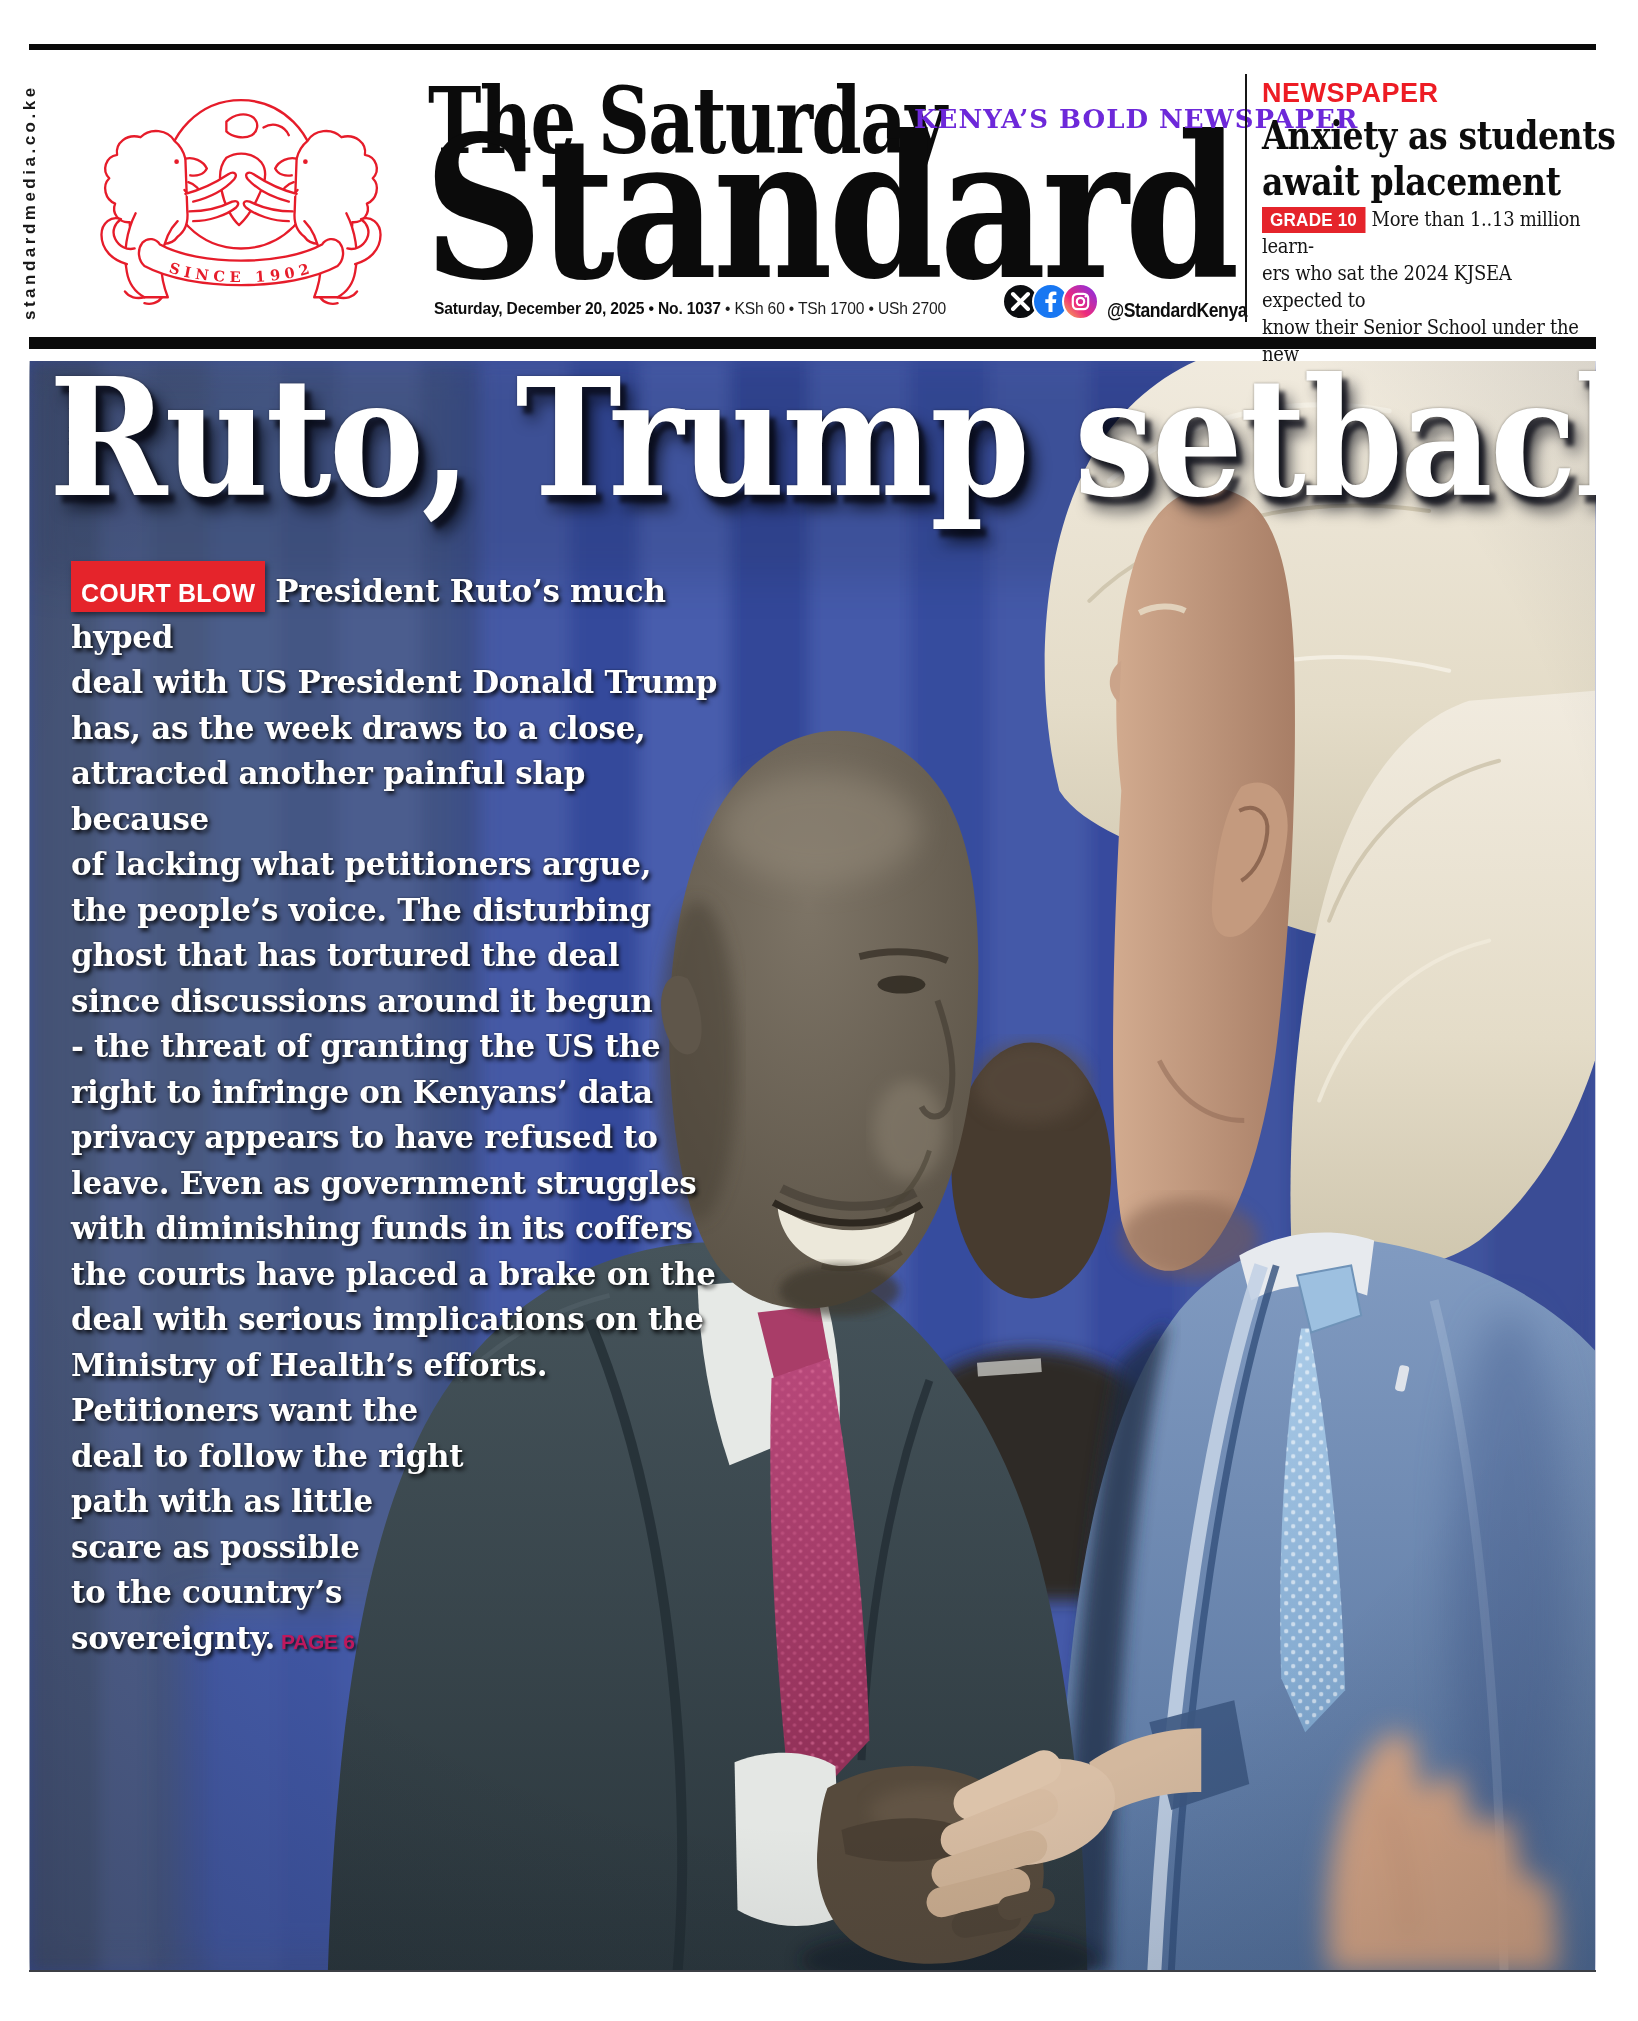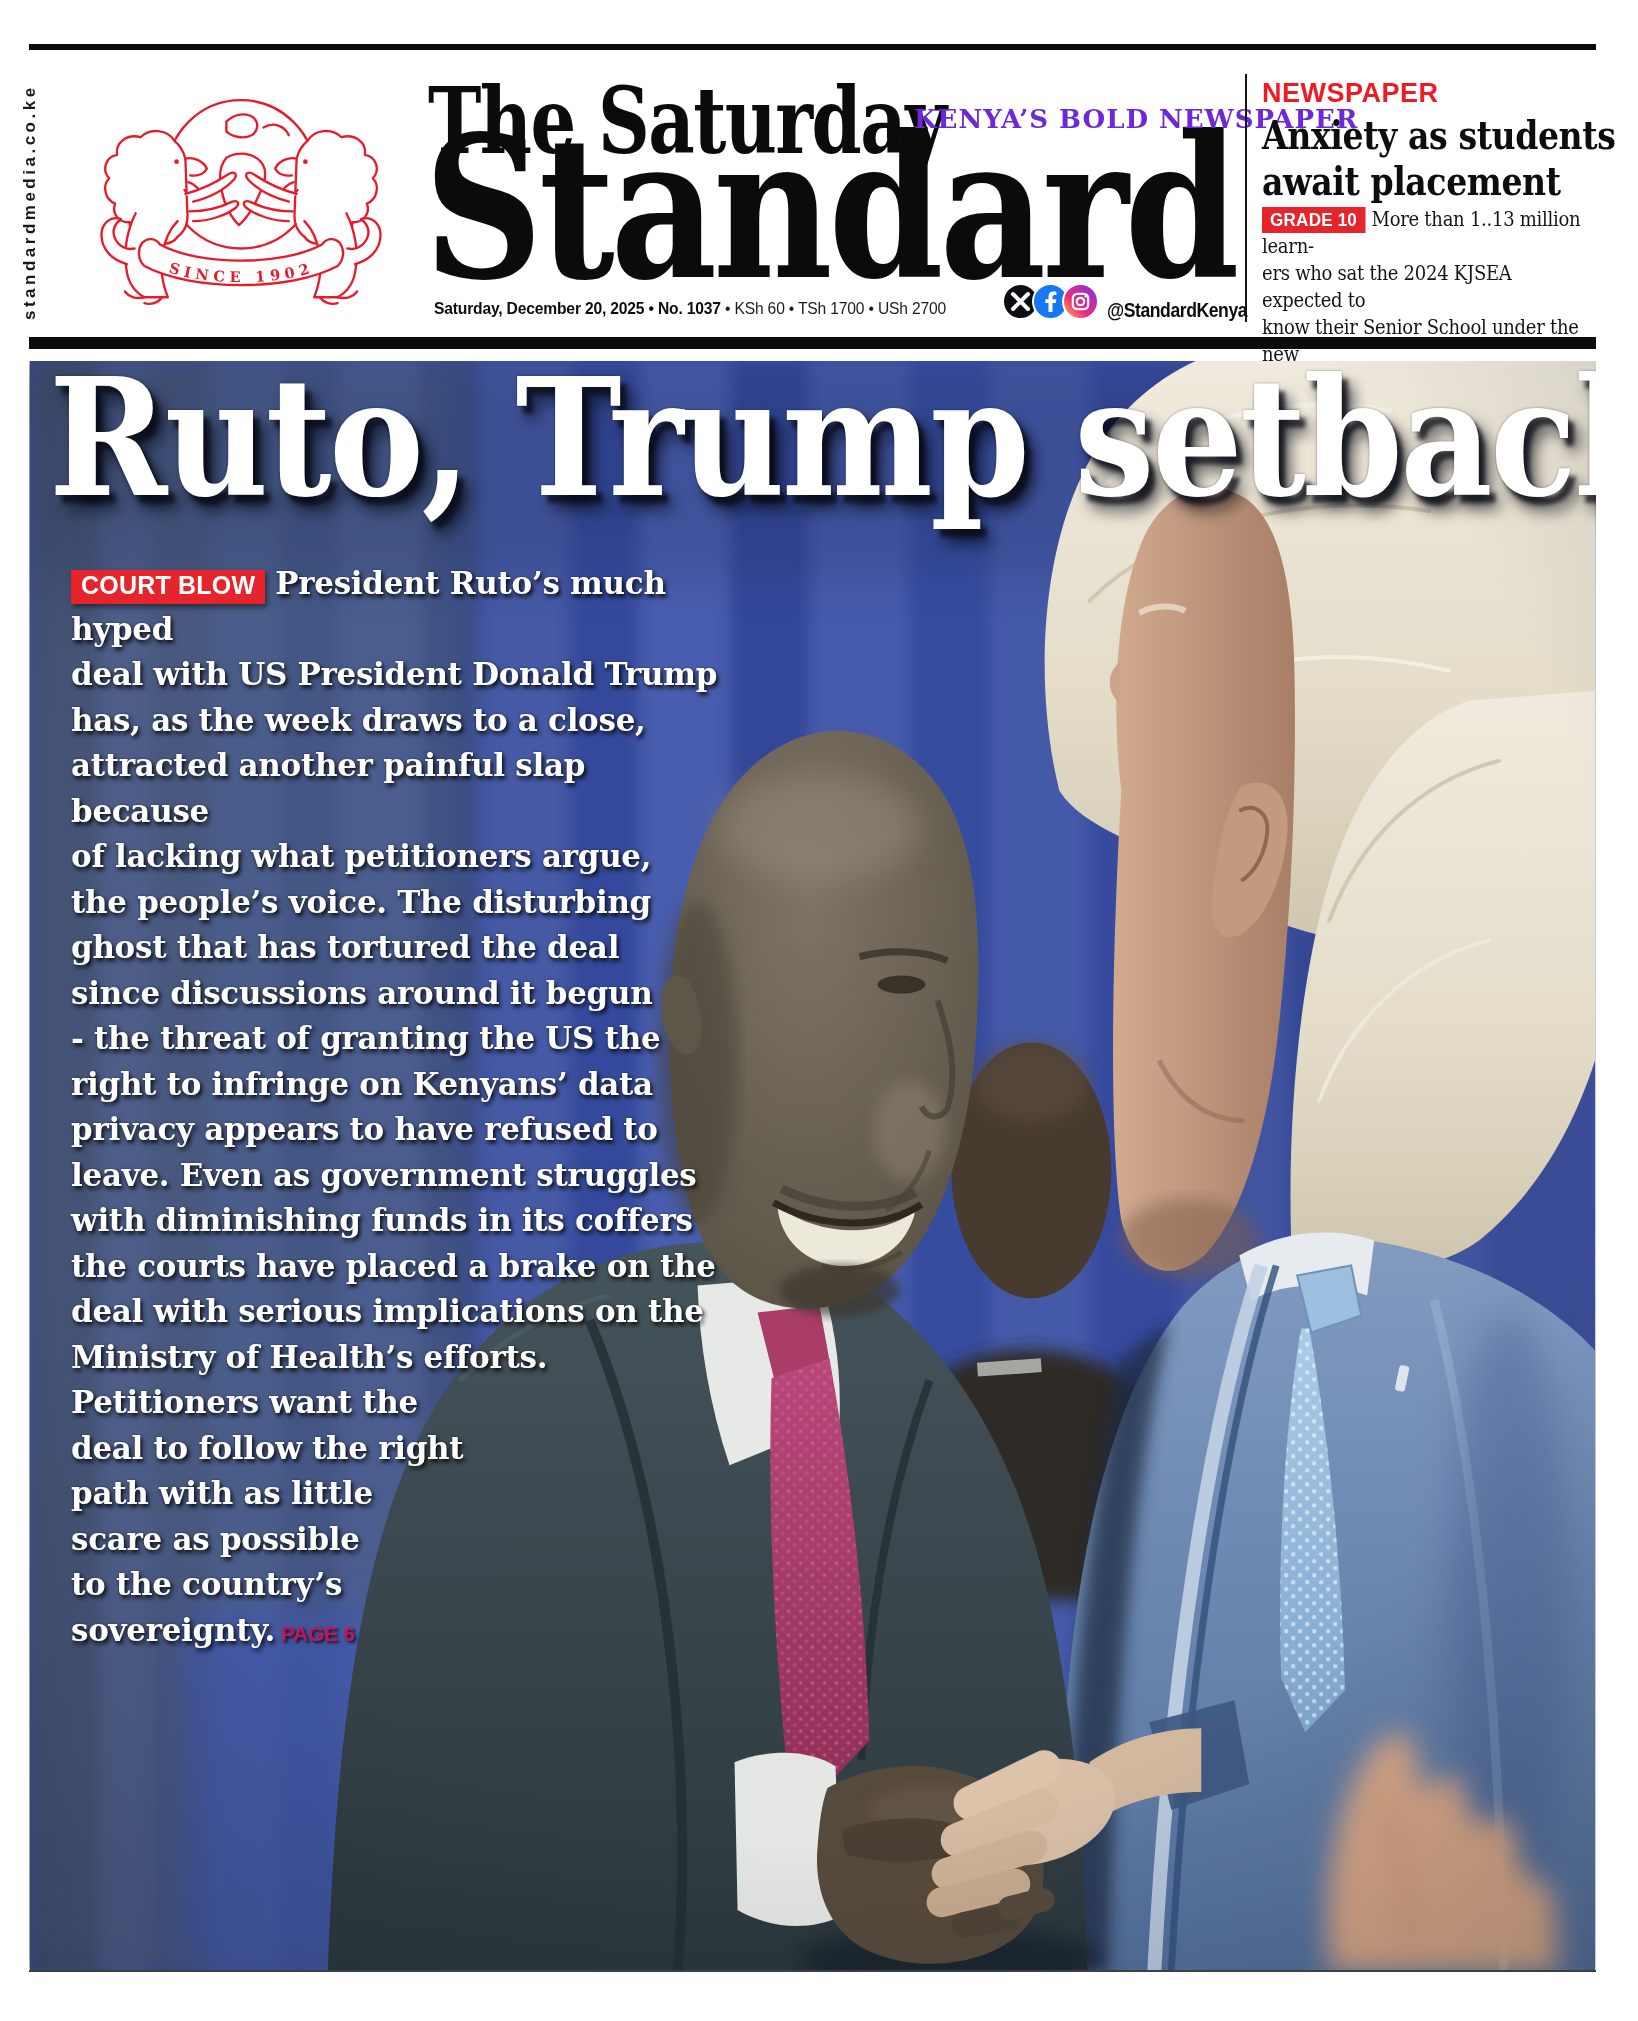--- a/index.html
+++ b/index.html
@@ -50,21 +50,21 @@
   .photo { left:29px; top:361px; width:1567px; height:1611px; overflow:hidden; border-bottom:2px solid #3c3f45; }
   .photo svg.scene { position:absolute; left:0; top:0; }
   .lead-headline { position:absolute; left:20px; top:-4px; z-index:3; color:#fff; white-space:nowrap;
     font:700 162px/1 "DejaVu Serif", serif; letter-spacing:-3px;
     transform:scaleX(.88); transform-origin:left top;
     text-shadow: 0 0 3px rgba(0,0,0,.4), 7px 8px 5px rgba(8,10,20,.75), 12px 14px 16px rgba(5,8,18,.7); }
   .lead-body { position:absolute; left:42px; top:200px; width:660px; z-index:3; color:#fff;
     font:700 31px/45.5px "DejaVu Serif", serif; letter-spacing:-0.3px;
     text-shadow: 2px 3px 4px rgba(0,0,0,.85), 0 0 2px rgba(0,0,0,.45); }
   .lead-body .txt { white-space:pre-line; }
-  .lead-body .badge { font:700 25px/1 "Liberation Sans", sans-serif; padding:3px 10px 6px; margin-right:10px;
+  .lead-body .badge { font:700 25px/1 "Liberation Sans", sans-serif; padding:20px 10px 6px; margin-right:10px;
     box-shadow:2px 3px 5px rgba(0,0,0,.5); text-shadow:none; }
   .lead-body .page-ref { color:#be185d; font:700 21px/1 "Liberation Sans", sans-serif; text-shadow:2px 2px 3px rgba(0,0,0,.8); }
 </style>
 </head>
 <body>
 
 <div class="page">
 
   <div class="abs vertical-url">standardmedia.co.ke</div>
 

